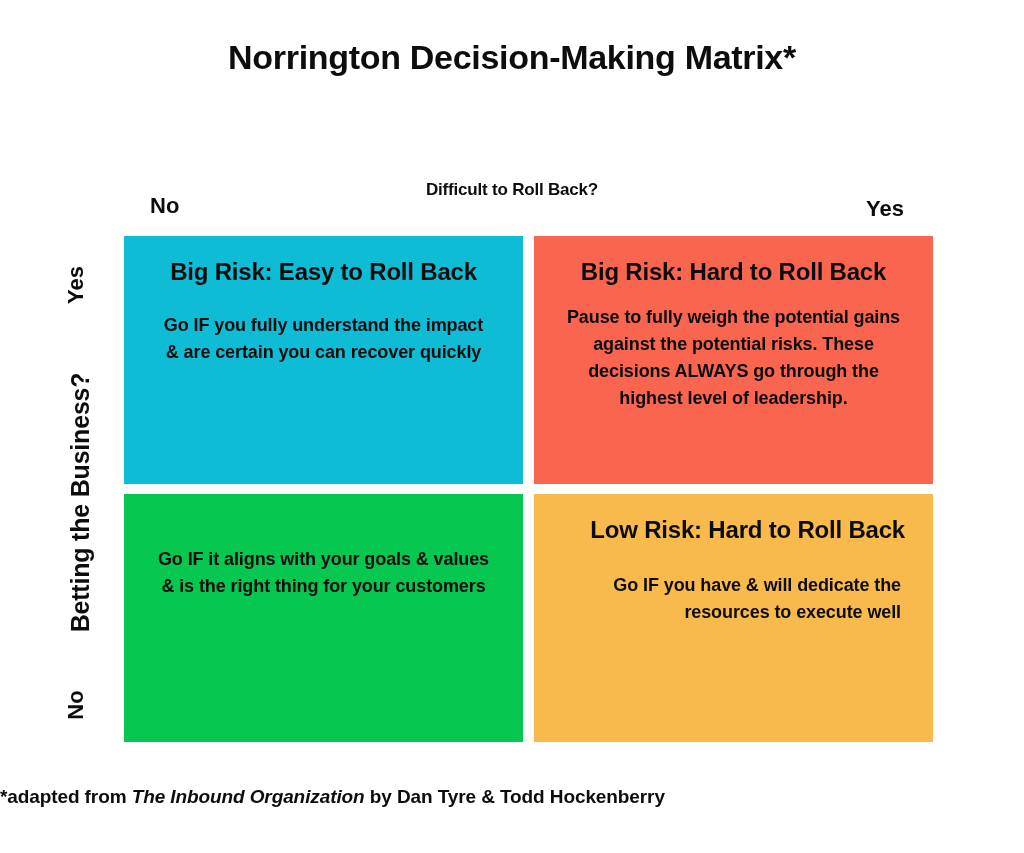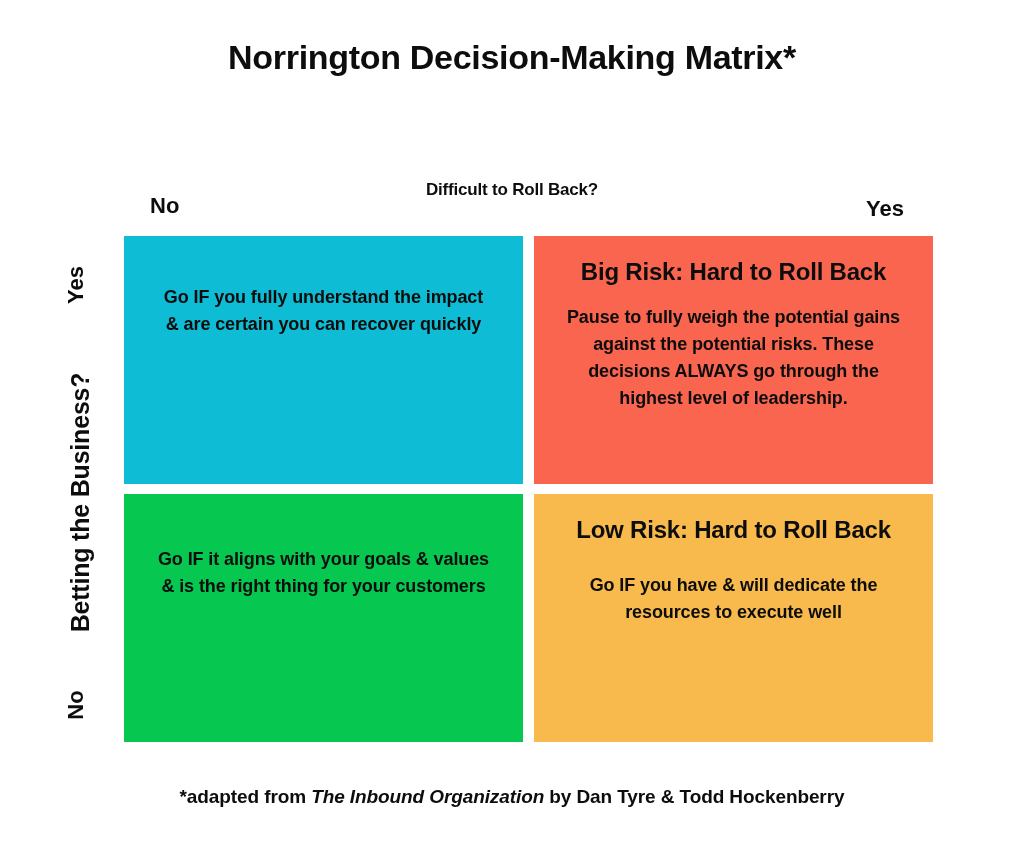--- a/index.html
+++ b/index.html
@@ -117,21 +117,21 @@
     position: absolute;
     width: 399px;
     height: 248px;
     box-sizing: border-box;
     padding: 22px 28px 10px 28px;
     text-align: center;
   }
   .q-tl { left: 0;     top: 0;     }
   .q-tr { left: 410px; top: 0;     }
   .q-bl { left: 0;     top: 258px; }
-  .q-br { left: 410px; top: 258px; }
+  .q-br { left: 410px; top: 258px; text-align: right; }
 
   .q-heading {
     font-size: 24px;
     font-weight: 700;
     color: #0d0d0d;
     line-height: 1.15;
     letter-spacing: -0.2px;
     margin: 0;
   }
   .q-body {
@@ -146,21 +146,21 @@
   .q-tr .q-body { margin-top: 18px; padding: 0 2px; }
   .q-bl .q-body { margin-top: 30px; padding: 0 4px; }
   .q-br .q-body { margin-top: 28px; padding: 0 4px; }
 
   
   .footnote {
     position: absolute;
     left: 0;
     top: 786px;
     width: 1024px;
-    text-align: center;
+    text-align: left;
     font-size: 19px;
     font-weight: 700;
     color: #0d0d0d;
     letter-spacing: -0.1px;
     white-space: nowrap;
   }
   .footnote .book {
     font-style: italic;
   }
 </style>
@@ -175,20 +175,21 @@
   <div class="top-axis-left">No</div>
   <div class="top-axis-right">Yes</div>
 
   <div class="left-axis-title">Betting the Business?</div>
   <div class="left-axis-top">Yes</div>
   <div class="left-axis-bottom">No</div>
 
   <div class="matrix">
 
     <div class="quadrant q-tl" style="background-color: rgb(14, 188, 214);">
+      <div class="q-heading">Big Risk: Easy to Roll Back</div>
       <div class="q-body">Go IF you fully understand the impact &amp; are certain you can recover quickly</div>
     </div>
 
     <div class="quadrant q-tr" style="background-color: rgb(250, 101, 80);">
       <div class="q-heading">Big Risk: Hard to Roll Back</div>
       <div class="q-body">Pause to fully weigh the potential gains against the potential risks. These decisions ALWAYS go through the highest level of leadership.</div>
     </div>
 
     <div class="quadrant q-bl" style="background-color: rgb(6, 199, 79);">
       <div class="q-body">Go IF it aligns with your goals &amp; values &amp; is the right thing for your customers</div>

